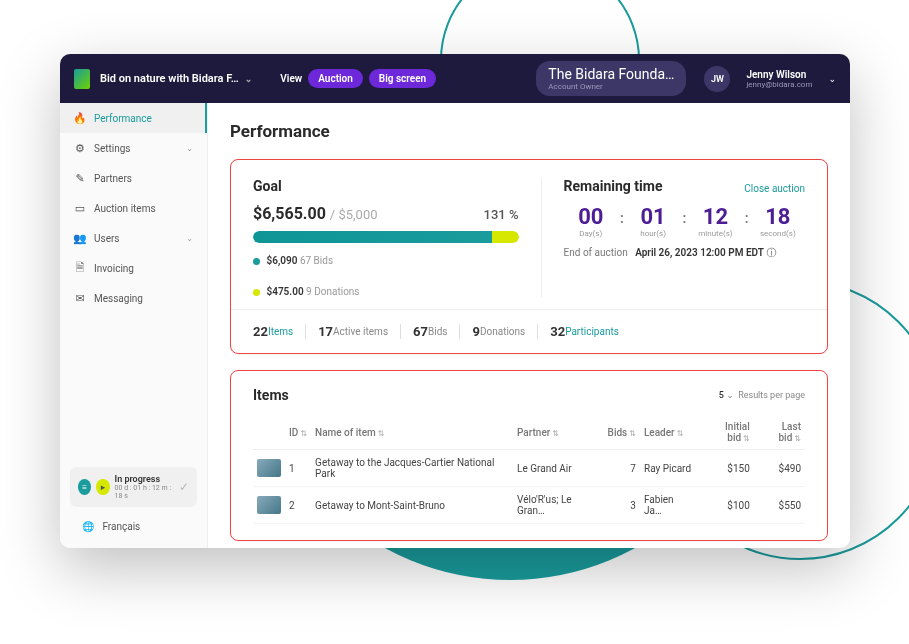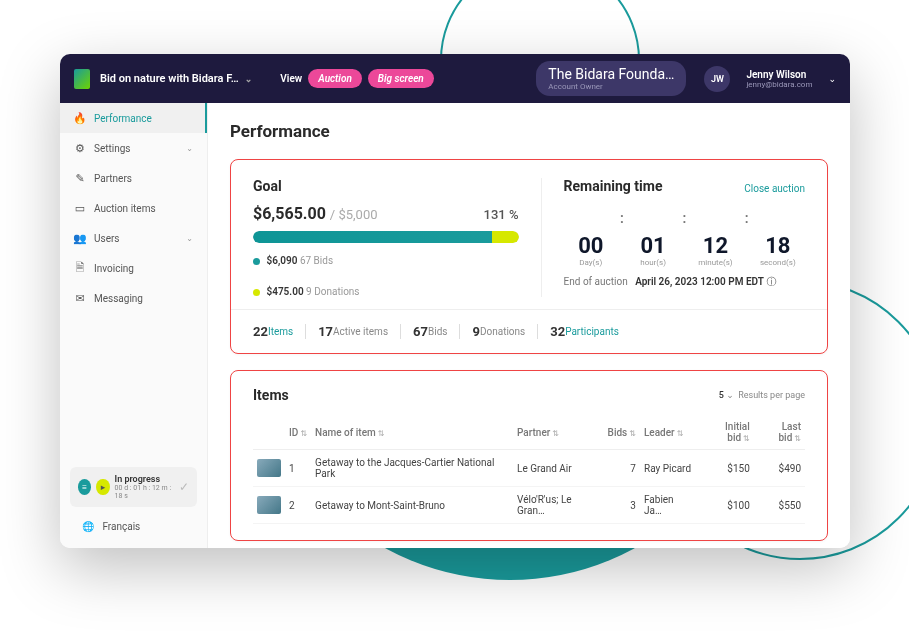--- a/index.html
+++ b/index.html
@@ -7,21 +7,21 @@
 .bg-blob1 { position: absolute; width: 520px; height: 520px; background: #1a9b9c; border-radius: 50%; top: 60px; left: 250px; z-index: 0; }
 .bg-blob2 { position: absolute; width: 200px; height: 200px; border: 2px solid #1a9b9c; border-radius: 50%; top: -40px; left: 440px; background: transparent; z-index: 0; }
 .bg-blob3 { position: absolute; width: 280px; height: 280px; border: 2px solid #1a9b9c; border-radius: 50%; top: 280px; left: 660px; background: transparent; z-index: 0; }
 .app-window { position: absolute; top: 54px; left: 60px; width: 790px; height: 494px; background: #fff; border-radius: 10px; box-shadow: 0 20px 60px rgba(0,0,0,0.25); overflow: hidden; z-index: 10; display: flex; flex-direction: column; }
 .header { background: #1e1a3e; height: 49px; display: flex; align-items: center; padding: 0 14px; gap: 10px; }
 .logo { width: 16px; height: 20px; background: linear-gradient(135deg,#1a9b9c,#6dd400); border-radius: 2px; }
 .auction-select { color: #fff; font-size: 11px; font-weight: 600; display: flex; align-items: center; gap: 6px; cursor: pointer; }
 .chev { font-size: 9px; color: #aaa; }
 .view-cluster { display: flex; align-items: center; gap: 6px; margin-left: 18px; }
 .view-label { color: #fff; font-size: 10px; font-weight: 600; }
-.pill { background: #ec4899; color: #fff; font-size: 10px; padding: 4px 10px; border-radius: 12px; font-weight: 600; font-style: italic; }
+.pill { background: #6d28d9; color: #fff; font-size: 10px; padding: 4px 10px; border-radius: 12px; font-weight: 600; }
 .spacer { flex: 1; }
 .org-box { background: #3d3768; border-radius: 14px; padding: 5px 12px; display: flex; flex-direction: column; }
 .org-name { color: #fff; font-size: 14px; font-weight: 400; }
 .org-role { color: #9a97b8; font-size: 8px; }
 .avatar { width: 26px; height: 26px; border-radius: 50%; background: #3d3768; color: #fff; font-size: 9px; font-weight: 600; display: flex; align-items: center; justify-content: center; margin-left: 8px; }
 .user-block { display: flex; flex-direction: column; margin-left: 6px; }
 .user-name { color: #fff; font-size: 10px; font-weight: 600; }
 .user-email { color: #9a97b8; font-size: 8px; }
 .body { display: flex; flex: 1; overflow: hidden; }
 .sidebar { width: 148px; background: #fafafa; border-right: 1px solid #eee; display: flex; flex-direction: column; }
@@ -54,21 +54,21 @@
 .dot { width: 7px; height: 7px; border-radius: 50%; display: inline-block; margin-right: 4px; vertical-align: middle; }
 .dot-teal { background: #1a9b9c; }
 .dot-yellow { background: #d6e800; }
 .leg-val { font-weight: 600; color: #333; }
 .leg-lbl { color: #999; }
 .rt-head { display: flex; justify-content: space-between; align-items: flex-end; margin-bottom: 10px; }
 .close-auction { color: #1a9b9c; font-size: 10px; cursor: pointer; }
 .timer { display: flex; gap: 8px; margin-bottom: 8px; }
 .time-unit { flex: 1; text-align: center; position: relative; }
 .time-unit:not(:last-child)::after { content: ':'; position: absolute; right: -6px; top: 6px; color: #777; font-size: 14px; font-weight: 600; }
-.time-val { font-size: 22px; font-weight: 700; color: #0f172a; margin-top: 29px; }
+.time-val { font-size: 22px; font-weight: 700; color: #4c1d95; }
 .time-lbl { font-size: 8px; color: #999; }
 .end-line { font-size: 10px; color: #777; }
 .end-date { color: #333; font-weight: 600; text-align: right; }
 .stats-row { display: flex; gap: 0; padding: 14px 22px; border-top: 1px solid #eee; }
 .stat { display: flex; align-items: center; padding: 0 12px; border-right: 1px solid #ddd; }
 .stat:first-child { padding-left: 0; }
 .stat:last-child { border-right: none; }
 .stat-num { font-size: 13px; font-weight: 700; color: #333; }
 .stat-lbl { font-size: 10px; color: #888; }
 .stat-lbl.teal { color: #1a9b9c; }

